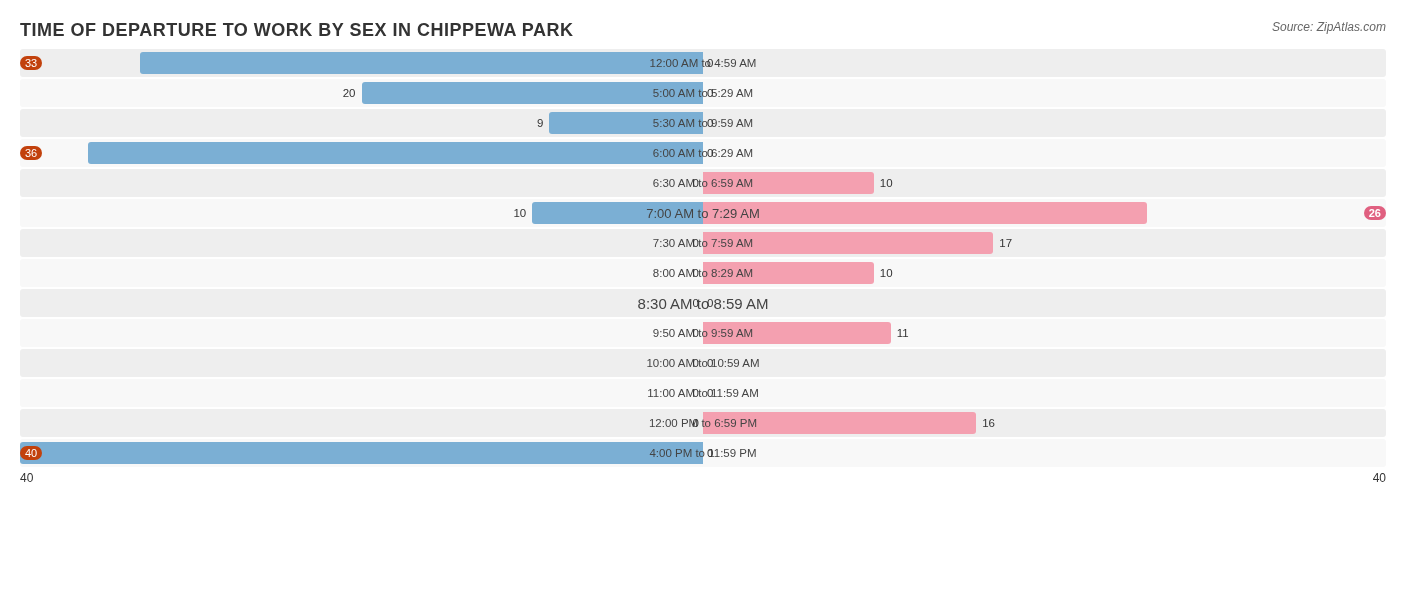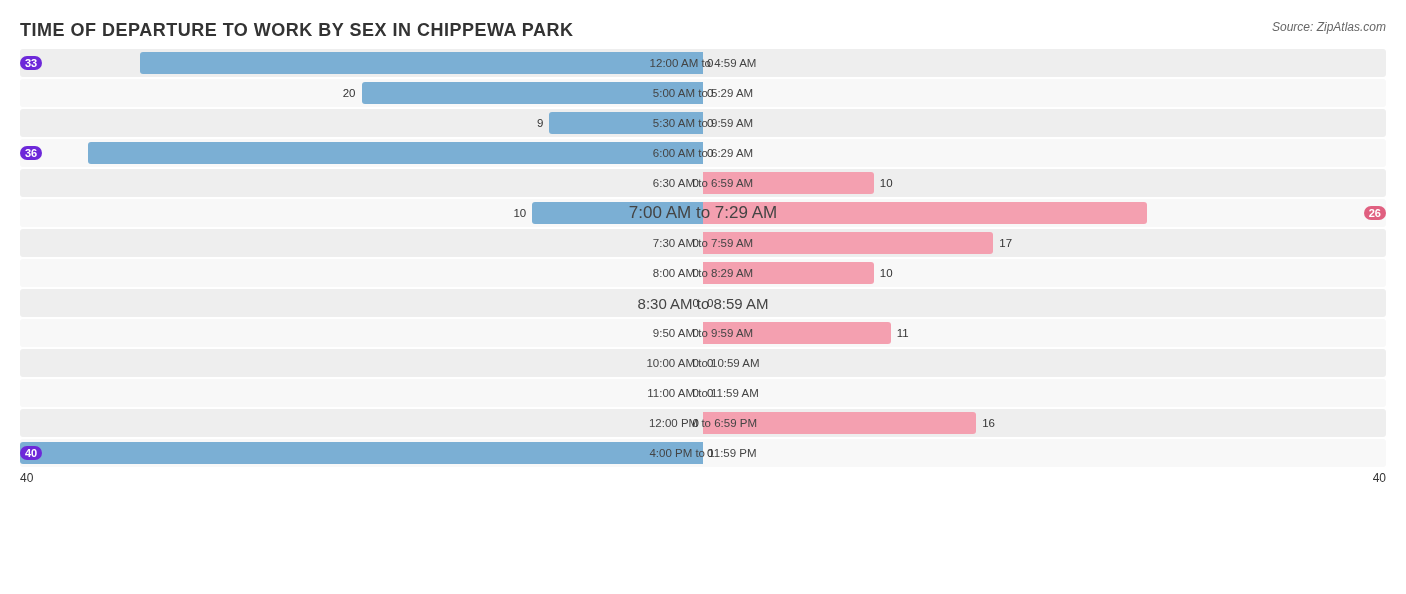--- a/index.html
+++ b/index.html
@@ -89,24 +89,24 @@
       white-space: nowrap;
       z-index: 5;
       pointer-events: none;
     }
 
     .mb {
       position: absolute;
       left: 0;
       top: 50%;
       transform: translateY(-50%);
-      background: #6d28d9;
+      background: #c2410c;
       color: white;
       font-size: 11px;
-      font-weight: bold;
+      font-weight: normal;
       padding: 1px 5px;
       border-radius: 9px;
       z-index: 20;
     }
     .fb {
       position: absolute;
       right: 0;
       top: 50%;
       transform: translateY(-50%);
       background: #e06080;
@@ -223,21 +223,21 @@
       <div class="row" style="background: rgb(248, 248, 248);">
       <div style="width:100%; height:100%; position:relative; display:flex; align-items:center;">
 
         <div style="width:50%; height:100%; position:relative; display:flex; align-items:center; justify-content:flex-end;">
 
           <span style="position:absolute; right: calc(25% + 6px); font-size:11.5px; color:#333; font-weight:500; z-index:10;">10</span>
 
           <div style="position:absolute; right:0; top:3px; bottom:3px; width:25%; background:#7bafd4; border-radius:3px 0 0 3px;"></div>
         </div>
 
-        <div class="center-label" style="font-size:17px;">7:00 AM to 7:29 AM</div>
+        <div class="center-label" style="font-size:13px;">7:00 AM to 7:29 AM</div>
 
         <div style="width:50%; height:100%; position:relative; display:flex; align-items:center; justify-content:flex-start;padding-left:12px;">
           <span class="fb">26</span>
 
           <div style="position:absolute; left:0; top:3px; bottom:3px; width:65%; background:#f4a0b0; border-radius:0 3px 3px 0;"></div>
         </div>
       </div>
     </div>
       <div class="row" style="background: rgb(238, 238, 238);">
       <div style="width:100%; height:100%; position:relative; display:flex; align-items:center;">

